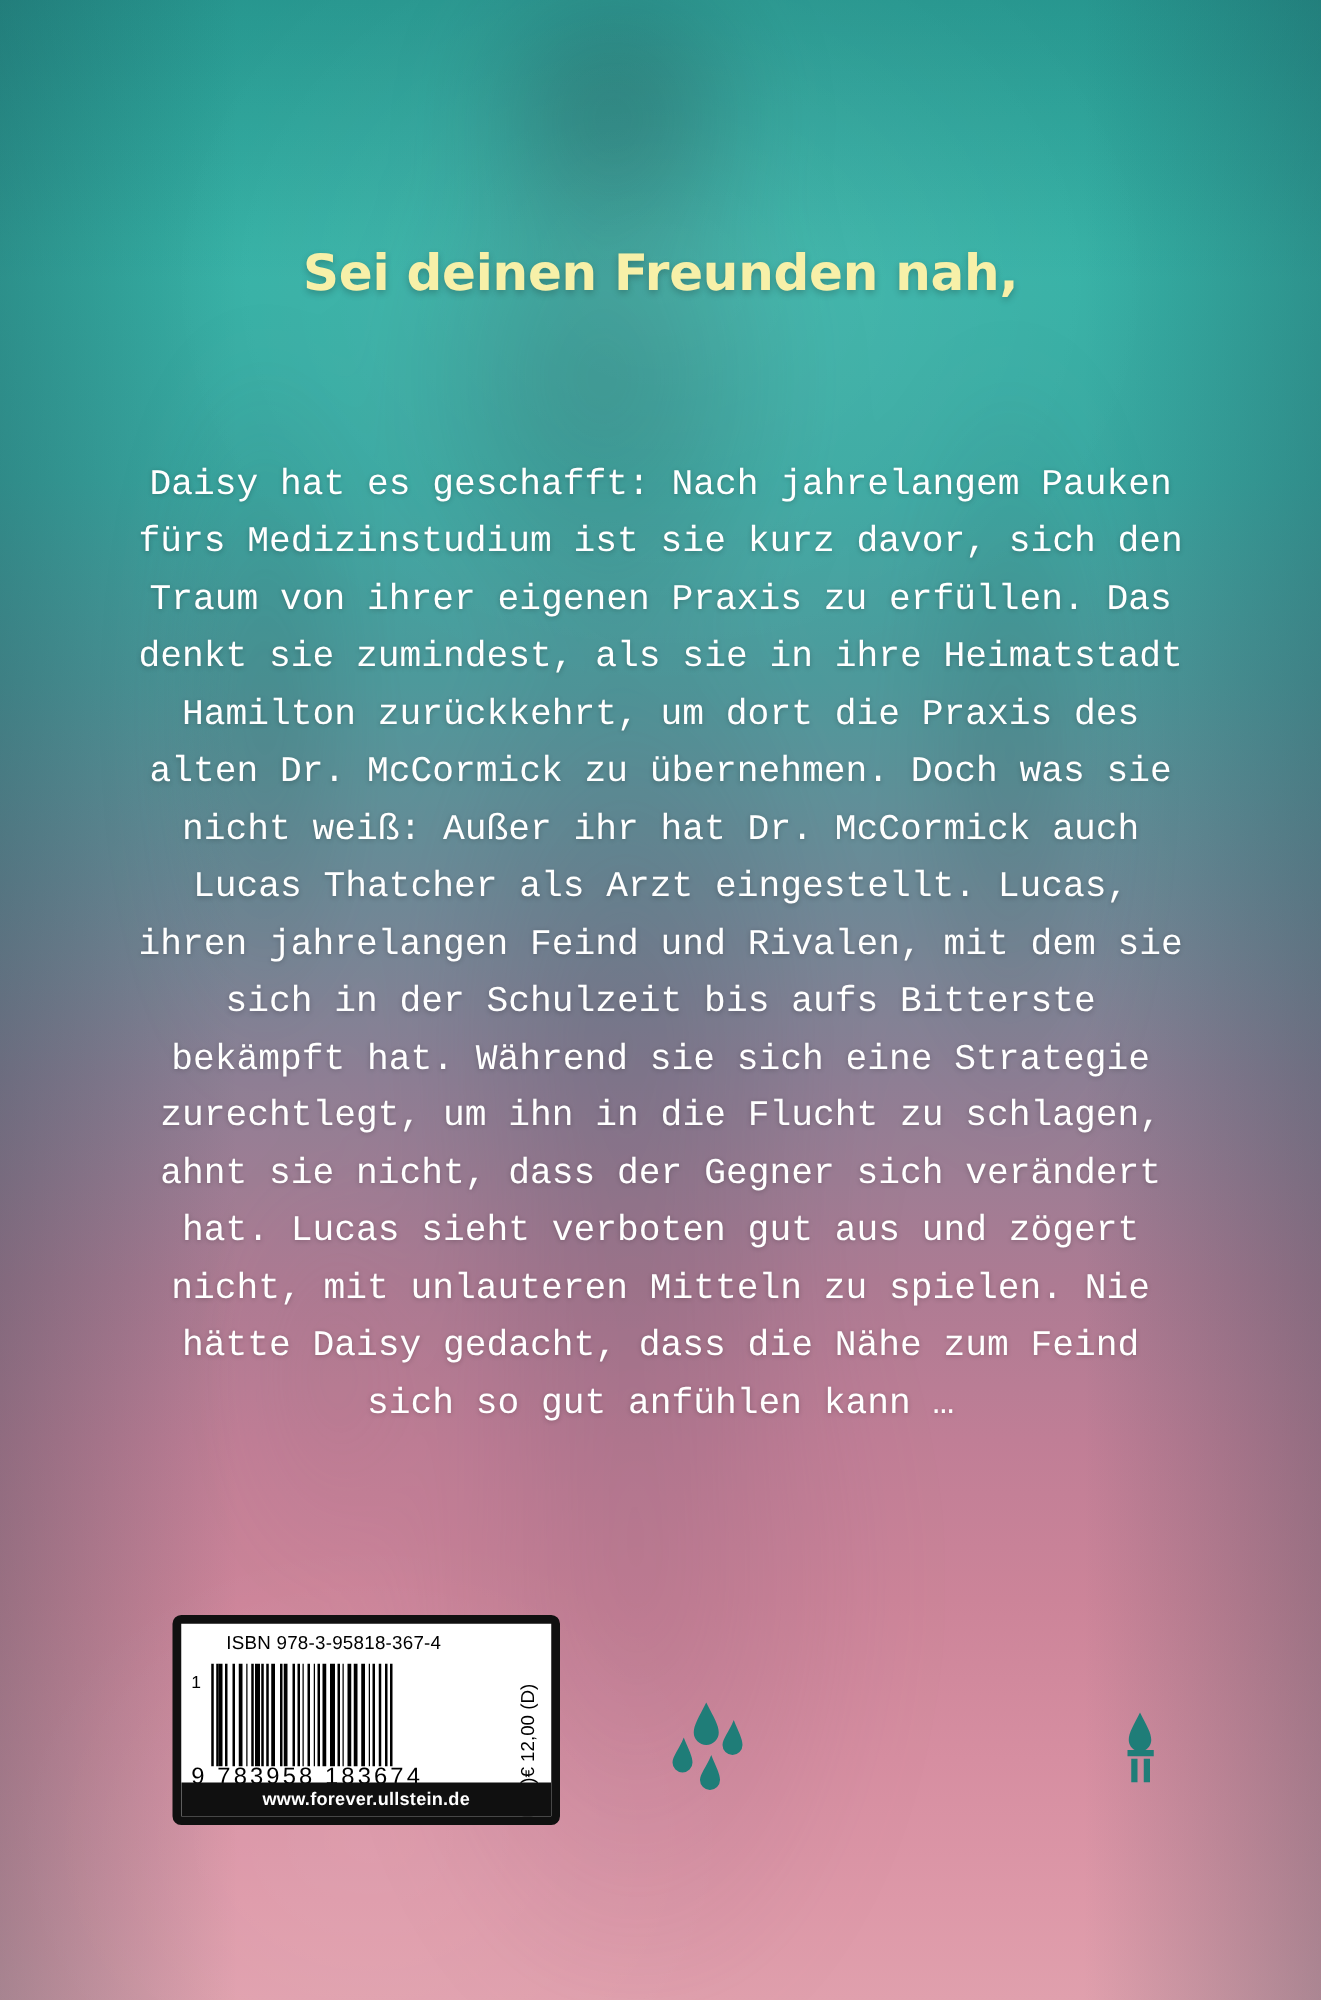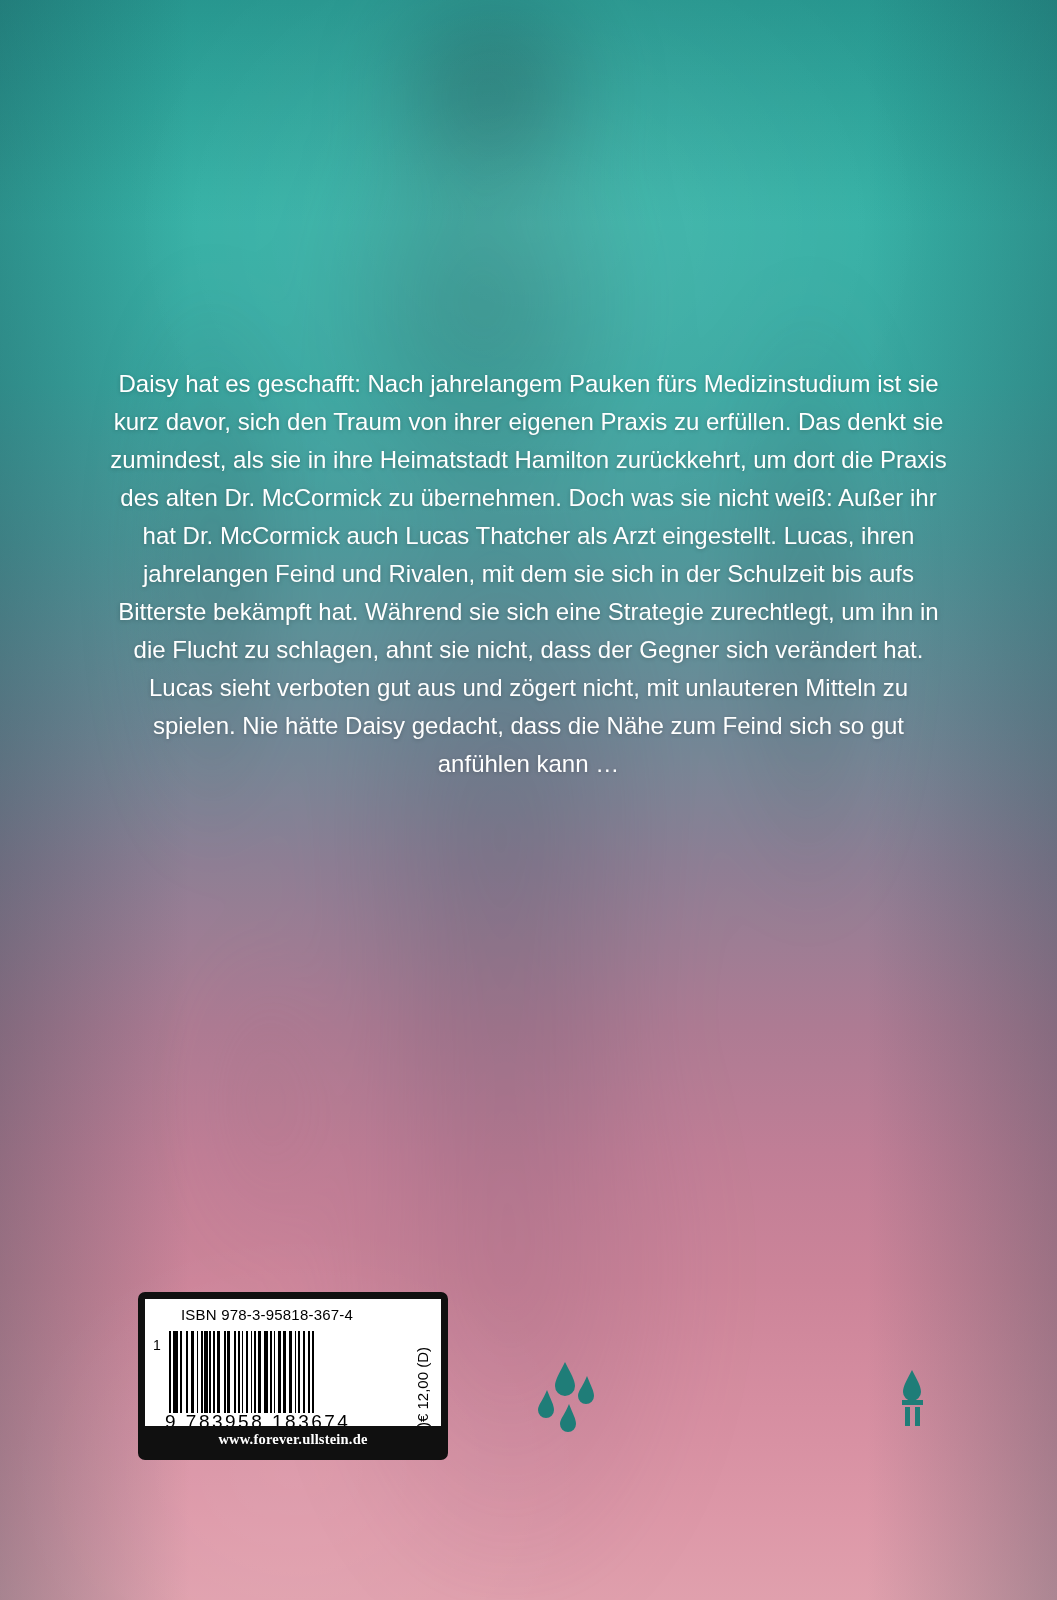--- a/index.html
+++ b/index.html
@@ -91,22 +91,22 @@
   .tagline .l1 { display: block; }
   .tagline .l2 { display: block; }
 
   .blurb {
     position: absolute;
     top: 365px;
     left: 108px;
     width: 841px;
     text-align: center;
     color: #ffffff;
-    font-family: Liberation Sans, sans-serif;
-    font-size: 24px;
+    font-family: Liberation Mono, monospace;
+    font-size: 29px;
     line-height: 1.585;
     text-shadow: 0 1px 4px rgba(0,0,0,.22);
   }
 
   
   .barcode-box {
     position: absolute;
     left: 138px;
     top: 1292px;
     width: 310px;
@@ -169,31 +169,30 @@
   .ean-digits {
     position: absolute;
     left: 8px;
     top: 112px;
     width: 272px;
     font-family: "Liberation Sans", sans-serif;
     font-size: 19px;
     letter-spacing: 2.5px;
     color: #000;
     text-align: left;
-    margin-left: 12px;
   }
   .url-bar {
     position: absolute;
     left: 0;
     right: 0;
     bottom: 0;
     height: 27px;
     background: #101010;
     color: #fff;
-    font-family: Liberation Serif, serif;
+    font-family: Liberation Sans, sans-serif;
     font-size: 14.5px;
     font-weight: 700;
     display: flex;
     align-items: center;
     justify-content: center;
     letter-spacing: .2px;
   }
 
   
   .logo {
@@ -235,20 +234,21 @@
 <div id="cover">
 
   <div class="bg-base"></div>
   <div class="bg-figure"></div>
   <div class="bg-sheen"></div>
   <div class="bg-vignette"></div>
 
   <div class="content">
 
     <div class="tagline">
+      <span class="l1">Sei deinen Freunden nah,</span>
     </div>
 
     <div class="blurb">Daisy hat es geschafft: Nach jahrelangem Pauken fürs Medizinstudium ist sie kurz davor, sich den Traum von ihrer eigenen Praxis zu erfüllen. Das denkt sie zumindest, als sie in ihre Heimatstadt Hamilton zurückkehrt, um dort die Praxis des alten Dr. McCormick zu übernehmen. Doch was sie nicht weiß: Außer ihr hat Dr. McCormick auch Lucas Thatcher als Arzt eingestellt. Lucas, ihren jahrelangen Feind und Rivalen, mit dem sie sich in der Schulzeit bis aufs Bitterste bekämpft hat. Während sie sich eine Strategie zurechtlegt, um ihn in die Flucht zu schlagen, ahnt sie nicht, dass der Gegner sich verändert hat. Lucas sieht verboten gut aus und zögert nicht, mit unlauteren Mitteln zu spielen. Nie hätte Daisy gedacht, dass die Nähe zum Feind sich so gut anfühlen kann …</div>
 
     <div class="barcode-box">
       <div class="isbn-text">ISBN 978-3-95818-367-4</div>
       <div class="left-digit">1</div>
 
       <div class="bars" id="bars">
           <i style="width: 2px;"></i>

